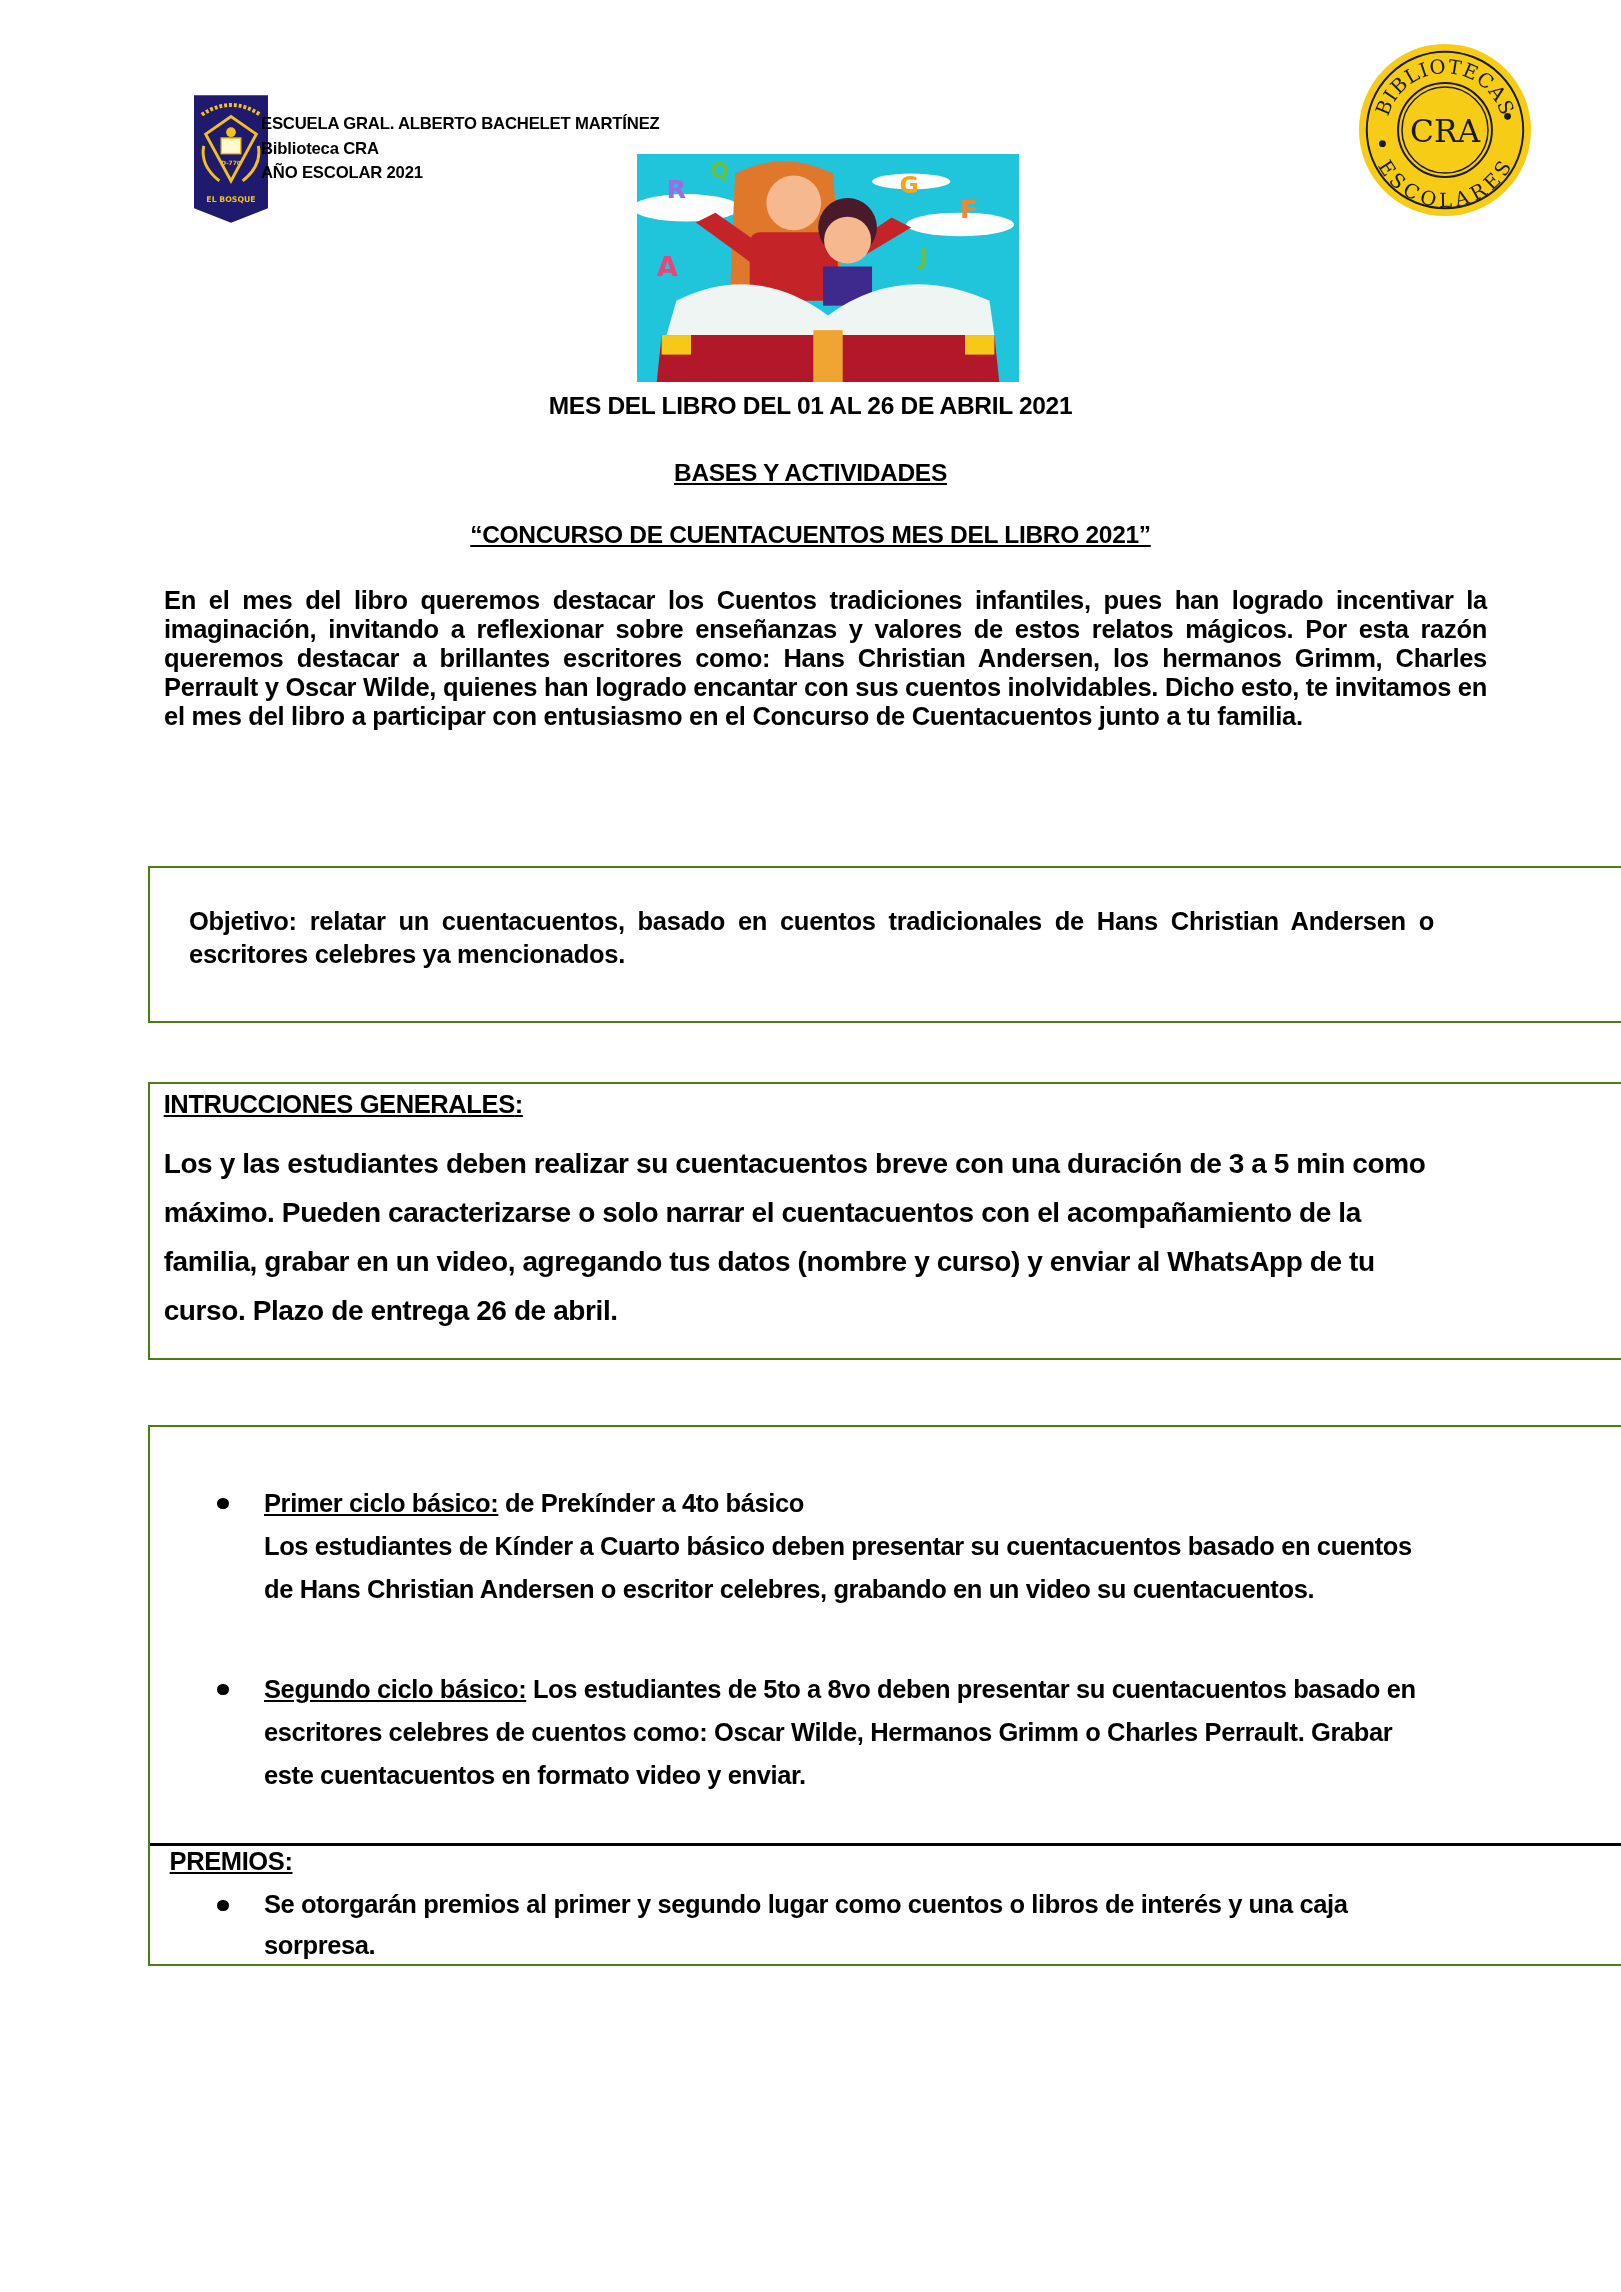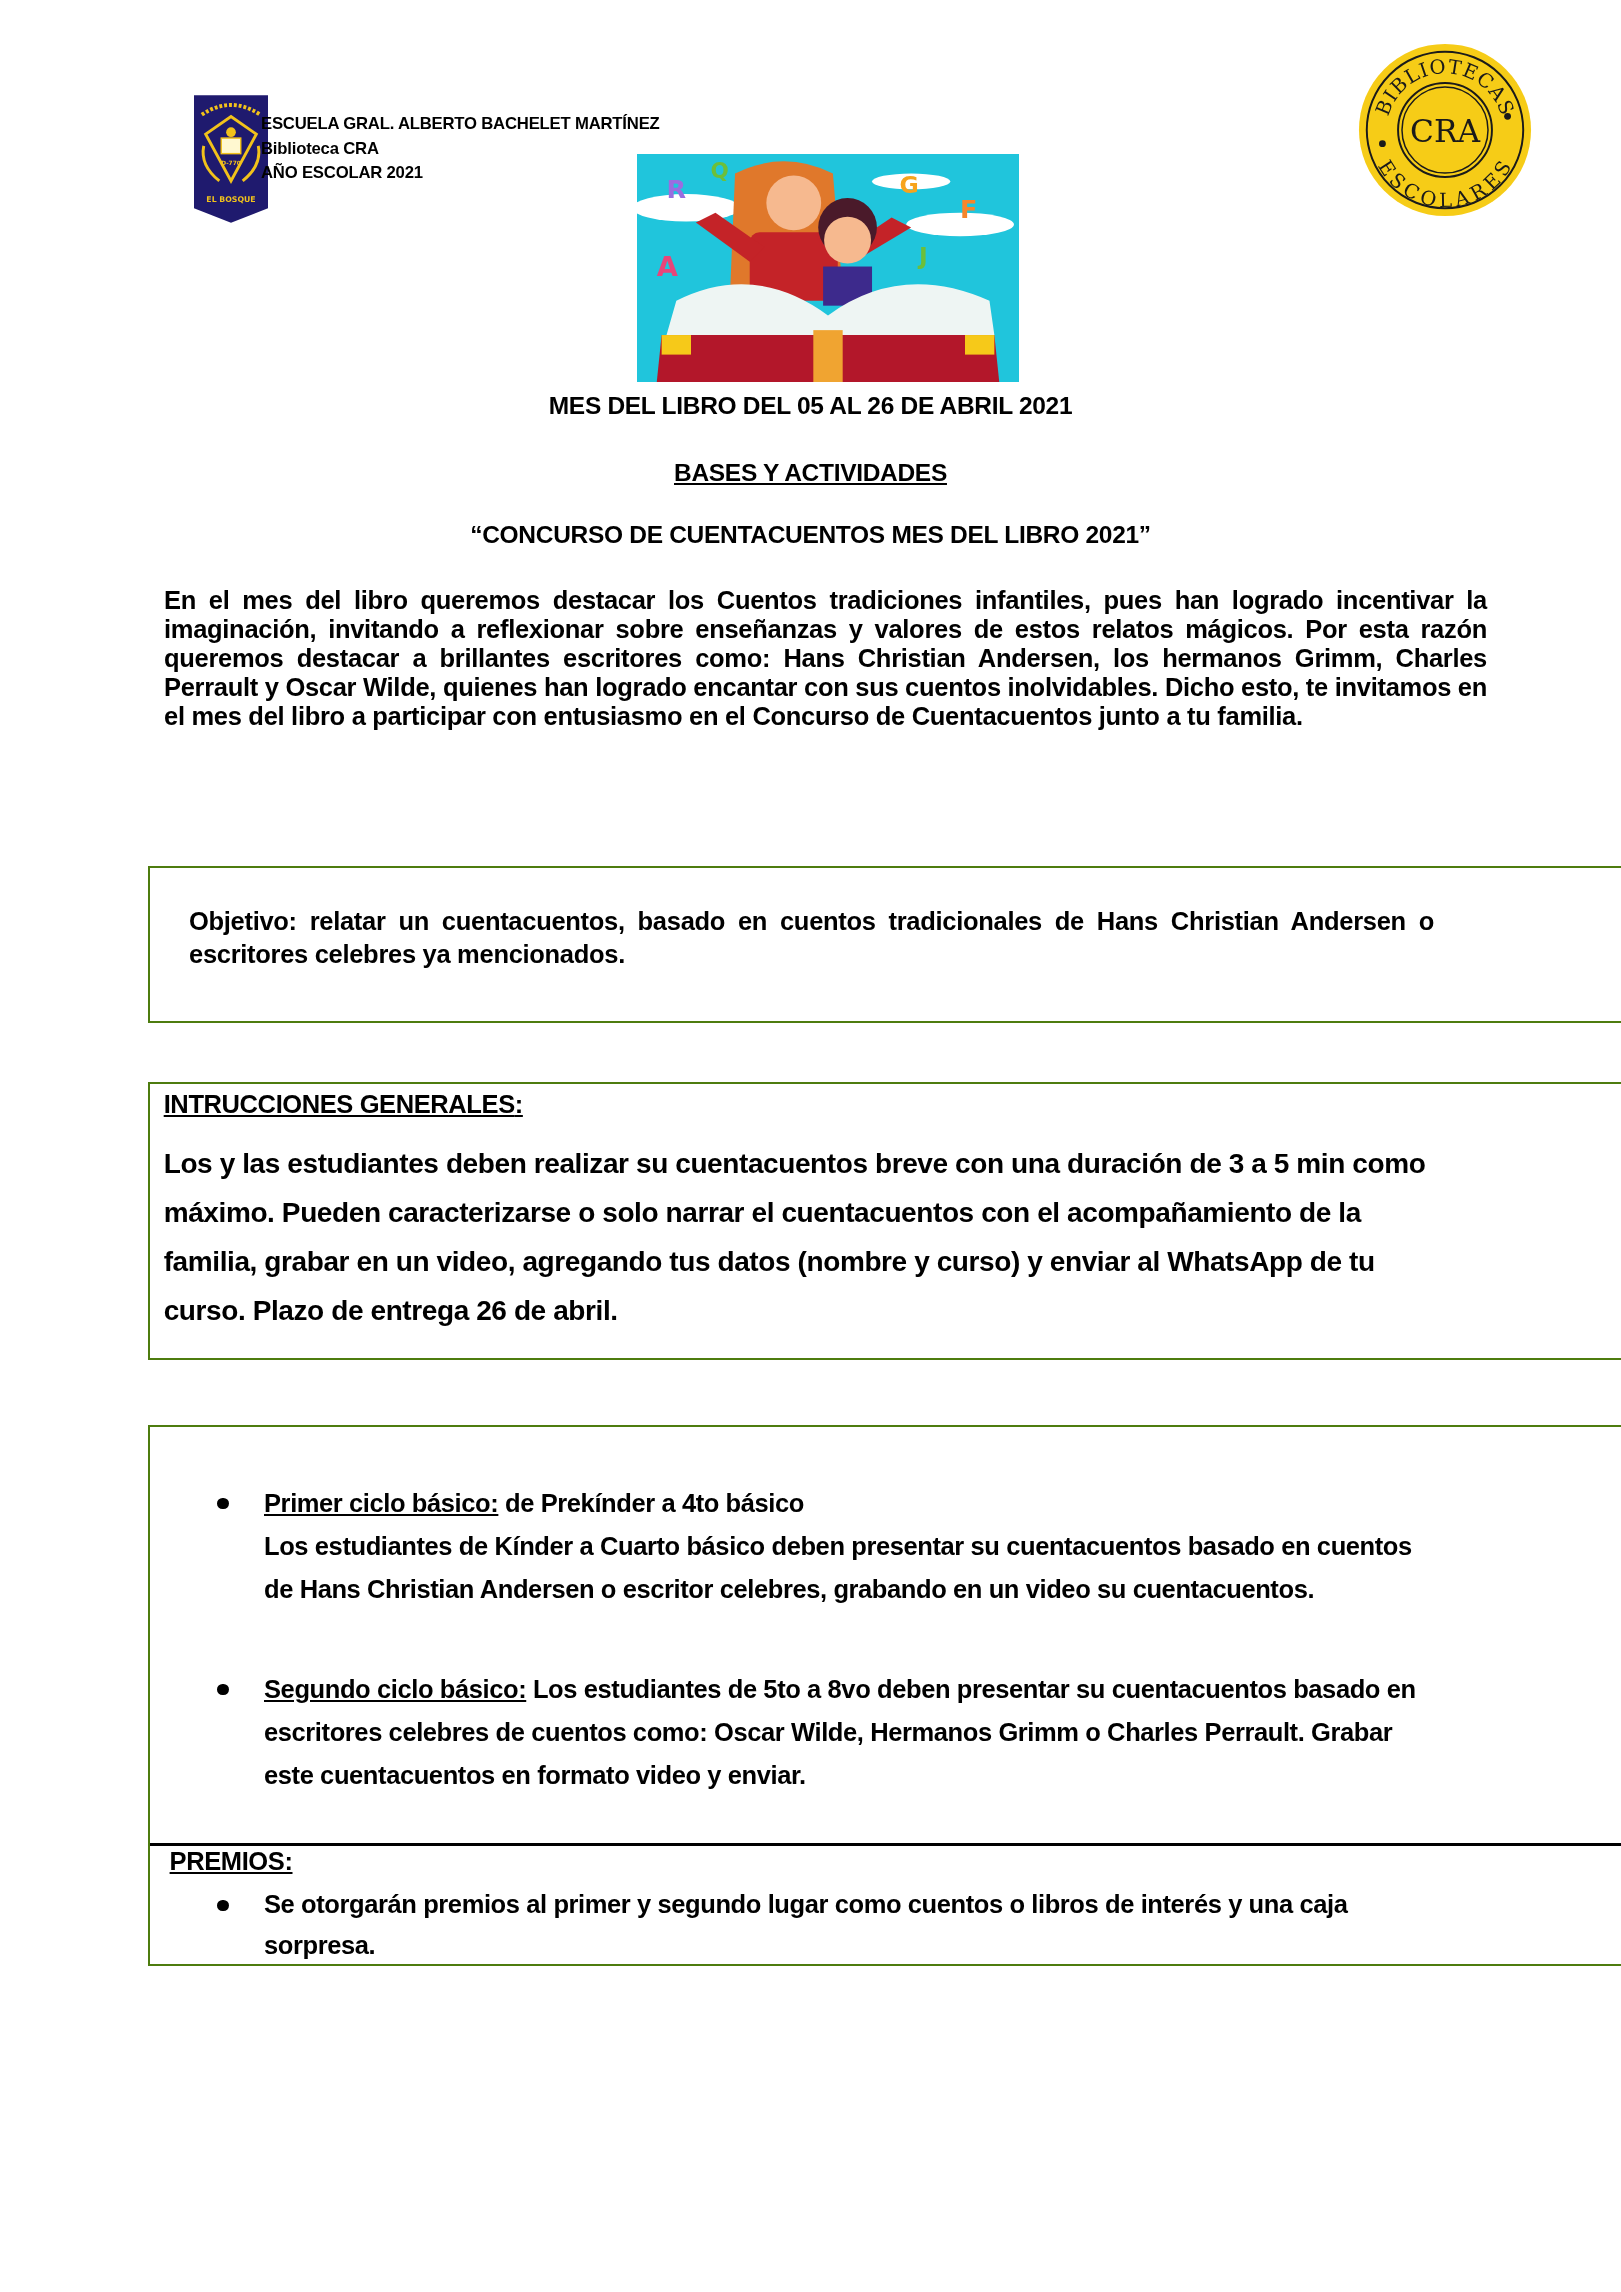--- a/index.html
+++ b/index.html
@@ -10,21 +10,21 @@
   
   #logo { left:161px; top:95px; width:74px; height:128px;margin-left:33px; }
   #header-text { left:261px; top:112px; font-size:16.7px; font-weight:bold; line-height:24.5px; letter-spacing:-0.2px; }
   #cra-seal { left:1357px; top:42px; width:176px; height:176px; }
   #illustration { left:637px; top:154px; width:382px; height:228px; overflow:hidden; background:#20c5dc; }
 
   
   .title { left:0; width:1621px; text-align:center; font-weight:bold; font-size:24.5px; letter-spacing:-0.3px; }
   #t1 { top:392px; }
   #t2 { top:459px; text-decoration:underline; }
-  #t3 { top:521px; }
+  #t3 { top:521px; text-decoration:underline; }
 
   
   #intro { left:164px; top:586px; width:1323px; font-size:25.5px; line-height:29px;
            font-weight:bold; text-align:justify; letter-spacing:-0.3px; }
 
   .box { position:absolute; left:148px; width:1478px; border:2px solid #4d7c0f; box-sizing:border-box; }
   #box-obj { top:866px; height:157px; }
   #obj-text { position:absolute; left:39px; top:37px; width:1245px; font-size:25.5px; line-height:33px;
               font-weight:bold; text-align:justify; letter-spacing:-0.3px; }
 
@@ -106,21 +106,21 @@
     <text font-size="20" font-family="DejaVu Serif, serif" fill="#1a1a1a" letter-spacing="1">
       <textPath href="#arcTop" startOffset="50%" text-anchor="middle">BIBLIOTECAS</textPath>
     </text>
     <text font-size="20" font-family="DejaVu Serif, serif" fill="#1a1a1a" letter-spacing="1">
       <textPath href="#arcBot" startOffset="50%" text-anchor="middle" dominant-baseline="hanging">ESCOLARES</textPath>
     </text>
     <text x="90" y="102" font-size="32" font-family="DejaVu Serif, serif" fill="#1a1a1a" text-anchor="middle">CRA</text>
   </svg>
 </div>
 
-<div id="t1" class="abs title">MES DEL LIBRO DEL 05 AL 26 DE ABRIL 2021</div>
+<div id="t1" class="abs title">MES DEL LIBRO DEL 01 AL 26 DE ABRIL 2021</div>
 <div id="t2" class="abs title">BASES Y ACTIVIDADES</div>
 <div id="t3" class="abs title">“CONCURSO DE CUENTACUENTOS MES DEL LIBRO 2021”</div>
 
 <div id="intro" class="abs">En el mes del libro queremos destacar los Cuentos tradiciones infantiles, pues han logrado incentivar la imaginación, invitando a reflexionar sobre enseñanzas y valores de estos relatos mágicos. Por esta razón queremos destacar a brillantes escritores como:  Hans Christian Andersen, los hermanos Grimm, Charles Perrault y Oscar Wilde, quienes han logrado encantar con sus cuentos inolvidables. Dicho esto, te invitamos en el mes del libro a participar con entusiasmo en el Concurso de Cuentacuentos junto a tu familia.</div>
 
 <div id="box-obj" class="box">
   <div id="obj-text"><span>Objetivo:</span><span> relatar un cuentacuentos, basado en cuentos tradicionales de Hans Christian Andersen o escritores celebres ya mencionados.</span></div>
 </div>
 
 <div id="box-instr" class="box">

